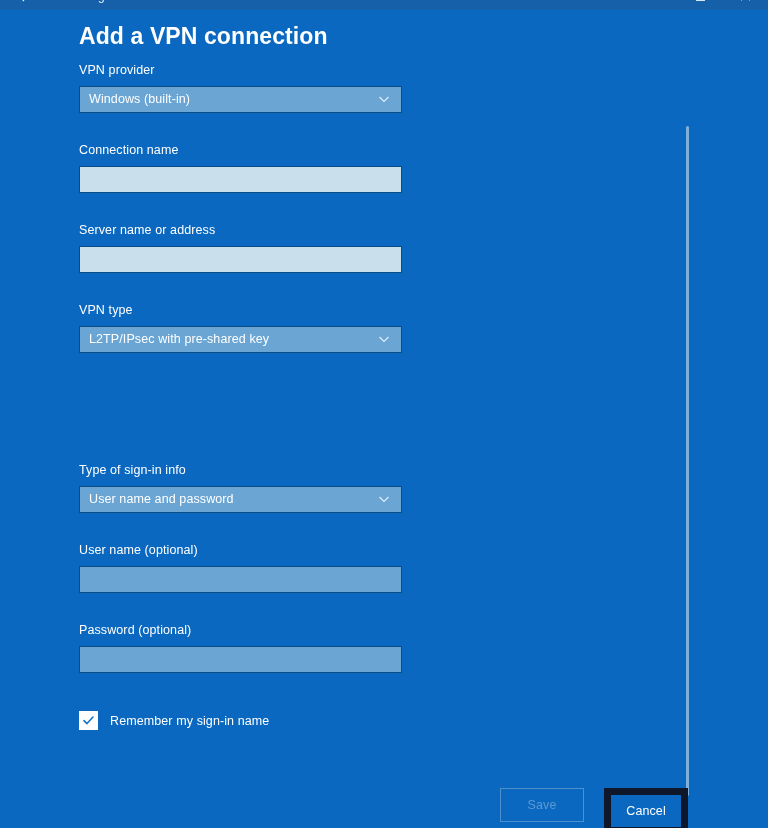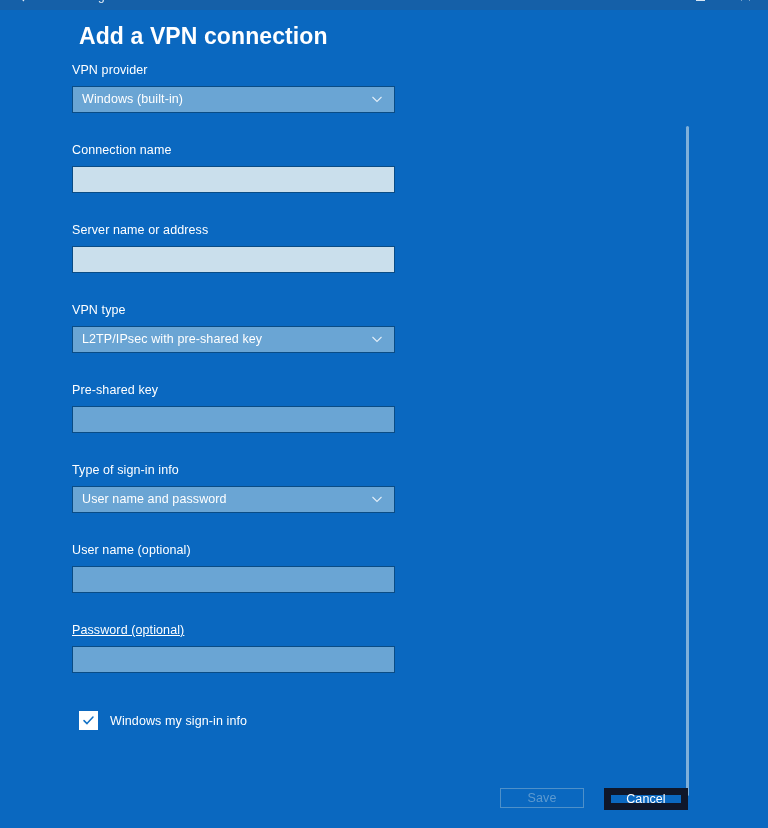--- a/index.html
+++ b/index.html
@@ -98,21 +98,21 @@
   .form-area {
     position: absolute;
     left: 0;
     top: 53px;
     width: 700px;
     height: 700px;
   }
 
   .field {
     position: absolute;
-    left: 72px;
+    left: 79px;
     width: 323px;
   }
   .field-label {
     font-size: 12.5px;
     color: #ffffff;
     line-height: 1.25;
     margin-bottom: 7px;
     letter-spacing: .1px;
     display: block;
   }
@@ -211,21 +211,21 @@
     position: absolute;
     width: 84px;
     height: 20px;
     display: flex;
     align-items: center;
     justify-content: center;
     font-size: 12.5px;
     letter-spacing: .1px;
     background: transparent;
     font-family: "Liberation Sans", sans-serif;
-    padding: 4px;
+    padding: 16px;
   }
   .btn-save {
     left: 500px;
     top: 9px;
     border: 1px solid #4e90c9;
     color: #5d9ad0;
   }
   .btn-cancel {
     left: 604px;
     top: 9px;
@@ -301,60 +301,54 @@
       <div class="combo">
         <span class="val">L2TP/IPsec with pre-shared key</span>
         <span class="chev">
           <svg width="14" height="14" viewBox="0 0 14 14" aria-hidden="true">
             <path d="M2.5 5 L7 9.5 L11.5 5" fill="none" stroke="#e3eef8" stroke-width="1.1"></path>
           </svg>
         </span>
       </div>
     </div>
 
-    <div class="field" style="top:320px;">
-      <span class="field-label">Pre-shared key</span>
-      <div class="textbox dim">
-        <span class="ph"></span>
-      </div>
-    </div>
 
     <div class="field" style="top:400px;">
       <span class="field-label">Type of sign-in info</span>
       <div class="combo">
         <span class="val">User name and password</span>
         <span class="chev">
           <svg width="14" height="14" viewBox="0 0 14 14" aria-hidden="true">
             <path d="M2.5 5 L7 9.5 L11.5 5" fill="none" stroke="#e3eef8" stroke-width="1.1"></path>
           </svg>
         </span>
       </div>
     </div>
 
     <div class="field" style="top:480px;">
       <span class="field-label">User name (optional)</span>
       <div class="textbox dim">
         <span class="ph"></span>
       </div>
     </div>
 
-    <div class="field" style="top:560px;text-decoration:underline;">
+    <div class="field" style="top:560px;">
       <span class="field-label">Password (optional)</span>
       <div class="textbox dim">
         <span class="ph"></span>
       </div>
     </div>
 
     <div class="checkrow" style="top:648px;">
       <span class="checkbox">
         <svg width="13" height="13" viewBox="0 0 13 13" aria-hidden="true">
           <path d="M2 6.6 L5 9.6 L11 3" fill="none" stroke="#1070c5" stroke-width="1.5" stroke-linecap="round" stroke-linejoin="round"></path>
         </svg>
       </span>
-      <span class="cb-label">Windows my sign-in info</span>
+      <span class="cb-label">Remember my sign-in name</span>
     </div>
 
     <div class="scrollbar"></div>
 
   </div>
 
   <div class="footer">
     <button class="btn btn-save" disabled="">Save</button>
     <button class="btn btn-cancel">Cancel</button>
   </div>

